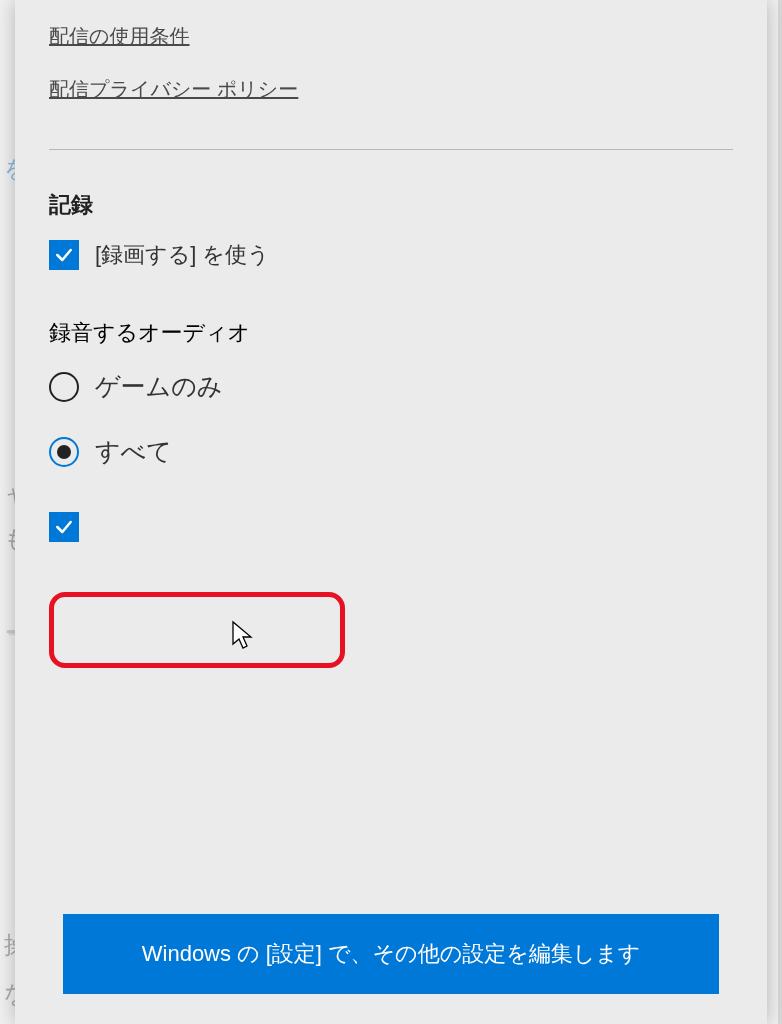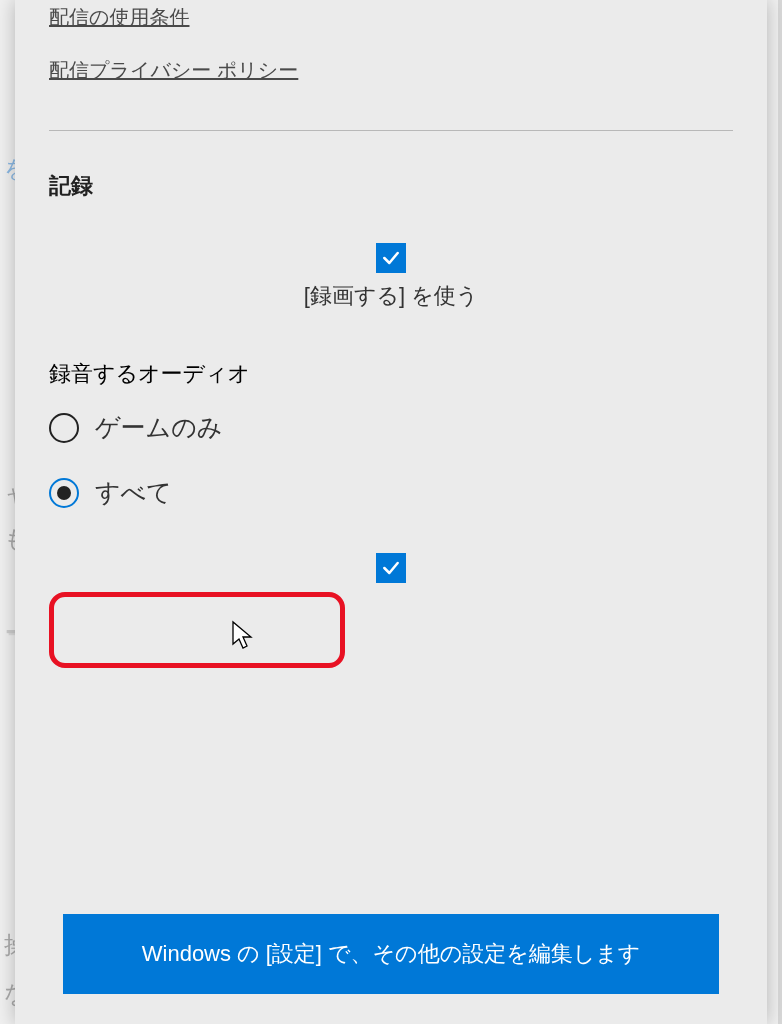--- a/index.html
+++ b/index.html
@@ -22,28 +22,28 @@
     background: #ebebeb; box-shadow: 0 0 18px rgba(0,0,0,0.25);
   }
   .hdr {
     background: #0078d7; height: 134px; display: flex; align-items: center;
     justify-content: space-between; padding: 0 28px 0 34px;
   }
   .hdr-title { color: #fff; font-size: 24px; font-weight: 600; letter-spacing: 1px; }
   .close { width: 46px; height: 46px; display: flex; align-items: center; justify-content: center; cursor: pointer; }
   .close svg { stroke: #fff; stroke-width: 2; }
 
-  .body { padding: 4px 34px 0 34px; color: #333; }
+  .body { padding: 23px 34px 0 34px; color: #333; }
   .link { color: #4a4a4a; font-size: 20px; text-decoration: underline; margin-bottom: 18px; display: inline-block; cursor: pointer; }
   .link + br + .link { margin-top: 16px; }
   hr.sep { border: none; border-top: 1px solid #b8b8b8; margin: 28px 0 40px 0; }
 
-  .sect-title { font-size: 22px; font-weight: 700; color: #222; margin-bottom: 42px; }
+  .sect-title { font-size: 22px; font-weight: 700; color: #222; margin-bottom: 20px; }
 
-  .chk-row { display: flex; align-items: center; gap: 8px; margin-bottom: 48px; cursor: pointer; flex-direction: column; }
+  .chk-row { display: flex; align-items: center; gap: 16px; margin-bottom: 48px; cursor: pointer; }
   .chk-row.last { margin-top: 42px; margin-bottom: 0; }
   .chk-box {
     width: 30px; height: 30px; background: #0078d7; display: flex;
     align-items: center; justify-content: center; flex-shrink: 0;
   }
   .chk-box svg { stroke: #fff; stroke-width: 3; fill: none; stroke-linecap: round; stroke-linejoin: round; }
   .chk-label { font-size: 22px; color: #333; }
 
   .grp-label { font-size: 22px; color: #000000; margin-bottom: 20px; }
 

